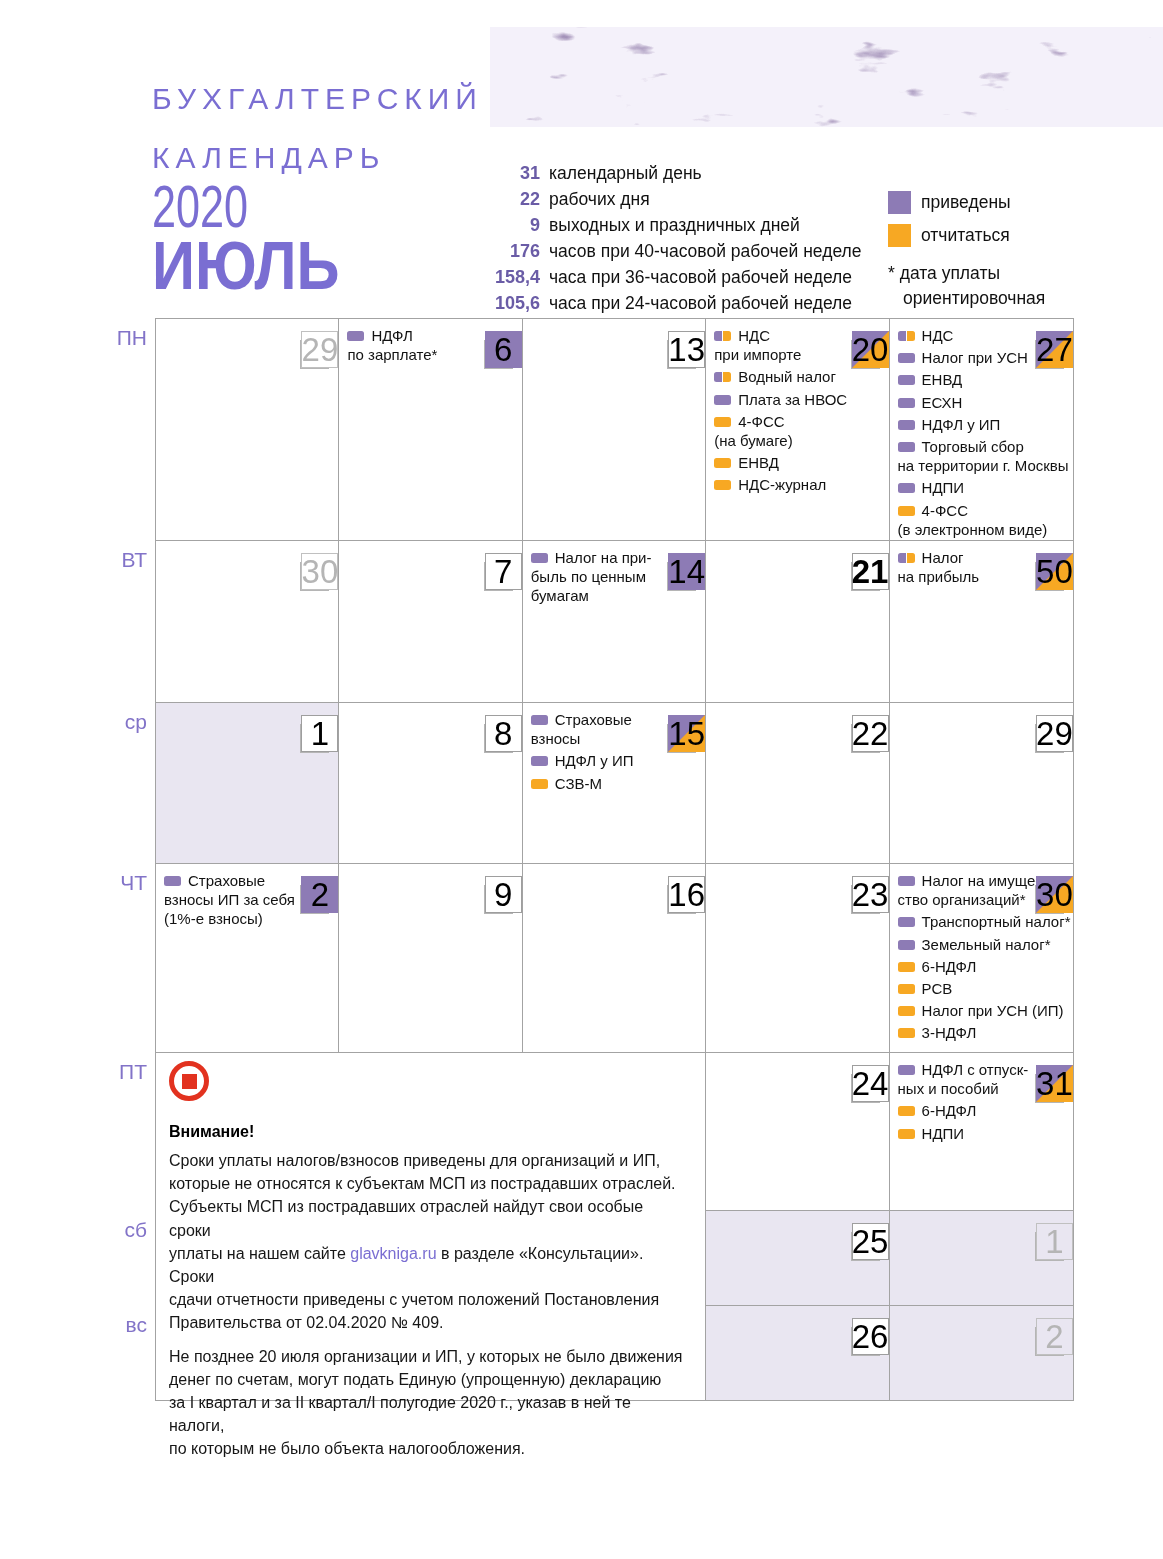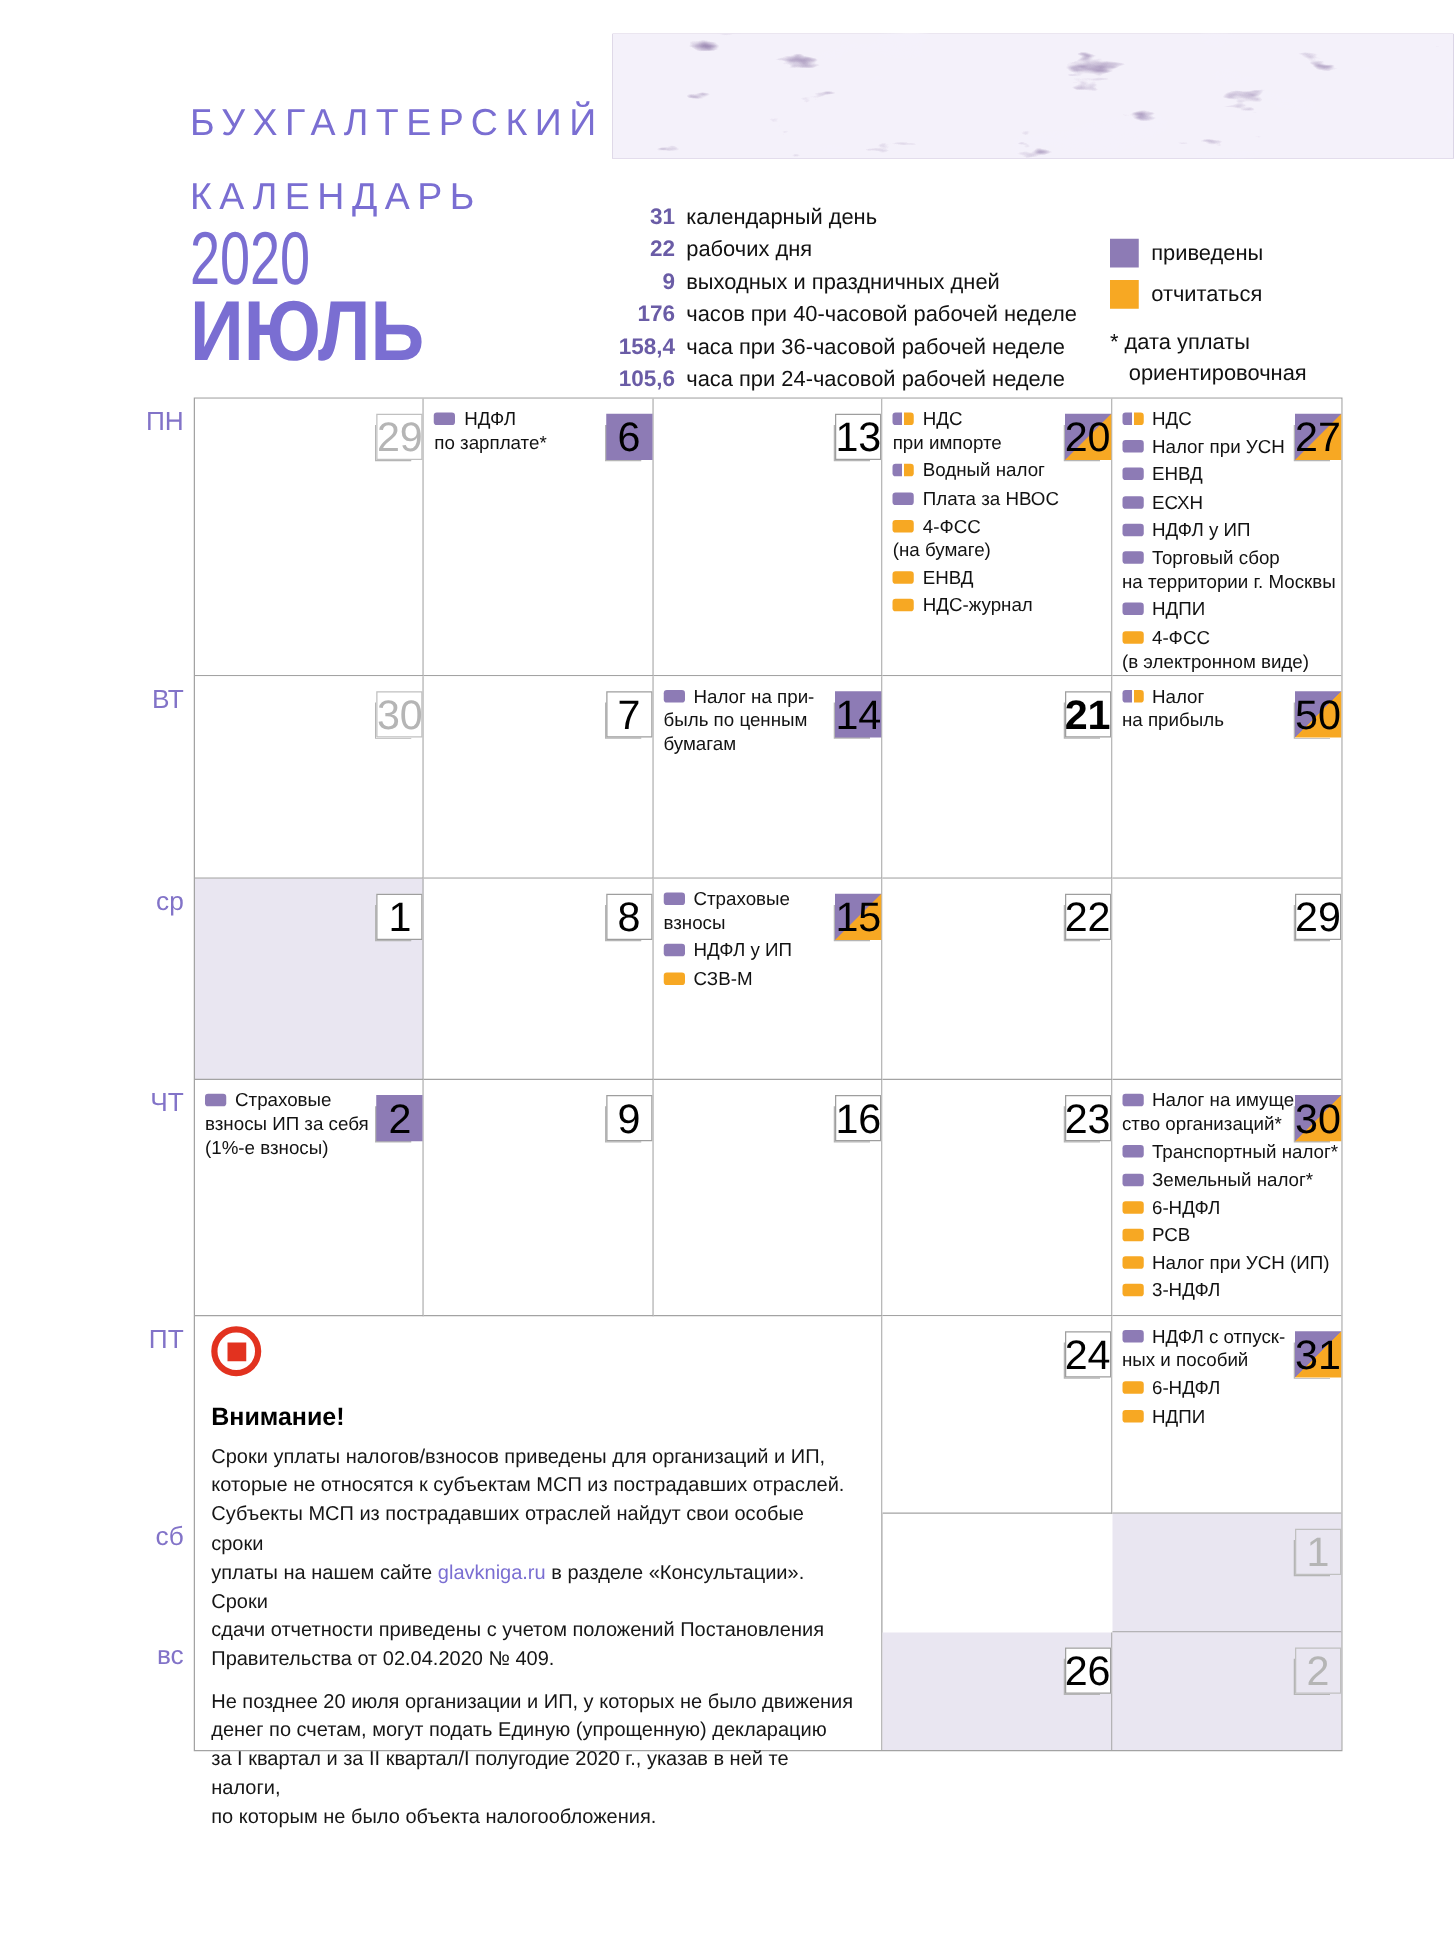--- a/index.html
+++ b/index.html
@@ -51,21 +51,21 @@
   .mk.pay{background:#8d7bb5;}
   .mk.report{background:#f7a823;}
   .mk.both{background:linear-gradient(90deg,#8d7bb5 45%,#fff 45%,#fff 55%,#f7a823 55%);}
 
   
   .attention{grid-row:5/8;grid-column:1/4;border-right:1px solid #a3a3a3;
              background:#fff;padding:8px 16px 0 13px;}
   .att-icon{width:30px;height:30px;border:5px solid #e2321f;border-radius:50%;
             display:flex;align-items:center;justify-content:center;margin-bottom:22px;}
   .att-sq{width:15px;height:15px;background:#e2321f;}
-  .att-h{margin:0 0 8px 0;font-size:20px;font-weight:bold;color:#000;}
+  .att-h{margin:0 0 8px 0;font-size:16px;font-weight:bold;color:#000;}
   .att-p{margin:0 0 10px 0;font-size:16px;line-height:1.45;color:#161616;white-space:pre-line;}
   .link{color:#7a6ed2;text-decoration:none;cursor:pointer;}
 </style>
 </head>
 <body>
 
 <div class="page">
 
   <svg class="photo" viewBox="0 0 673 100" preserveAspectRatio="none" aria-hidden="true">
     <defs>
@@ -246,20 +246,23 @@
         </div>
         <div class="cell" style="grid-area: 5 / 5; border-right: none;">
           <div class="daybox both">31</div>
           <div class="items">
             <div class="item"><span class="mk pay"></span>НДФЛ с отпуск-
 ных и пособий</div>
             <div class="item"><span class="mk report"></span>6-НДФЛ</div>
             <div class="item"><span class="mk report"></span>НДПИ</div>
           </div>
         </div>
+        <div class="cell holiday" style="grid-area: 6 / 4;">
+          <div class="daybox plain">25</div>
+        </div>
         <div class="cell holiday" style="grid-area: 6 / 5; border-right: none;">
           <div class="daybox other">1</div>
         </div>
         <div class="cell holiday" style="grid-area: 7 / 4; border-bottom: none;">
           <div class="daybox plain">26</div>
         </div>
         <div class="cell holiday" style="grid-area: 7 / 5; border-right: none; border-bottom: none;">
           <div class="daybox other">2</div>
         </div>
       </div>

